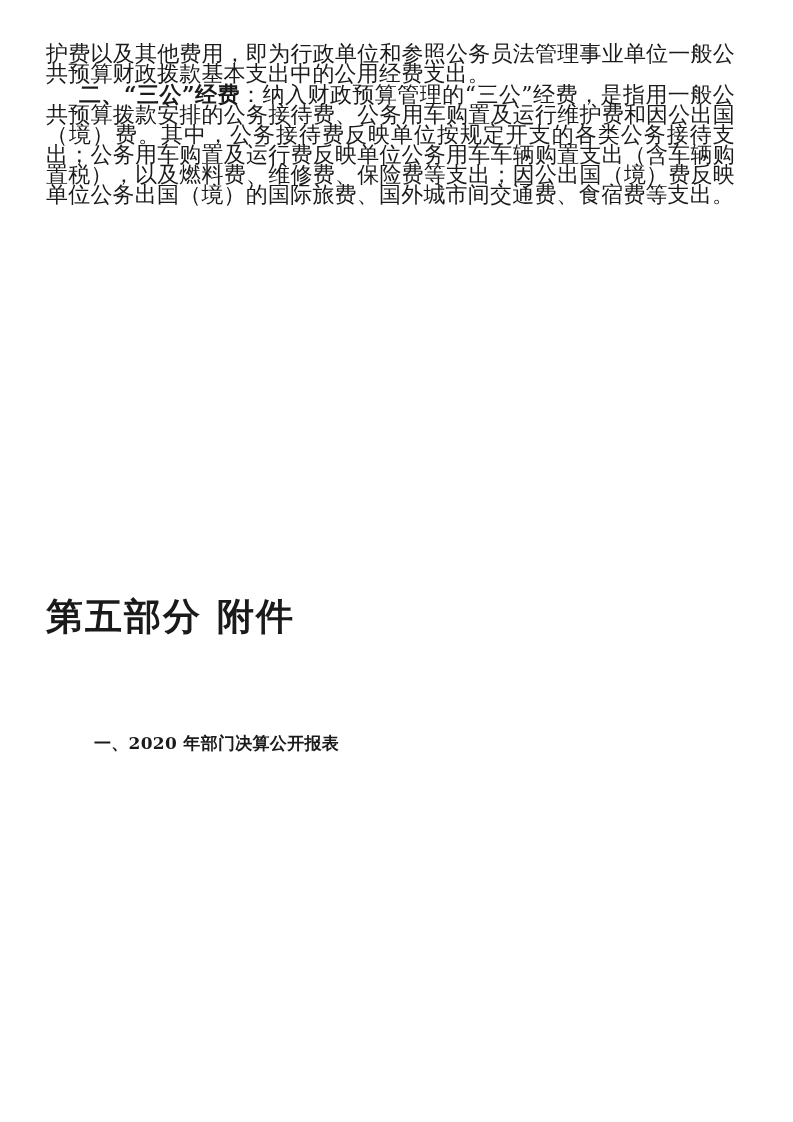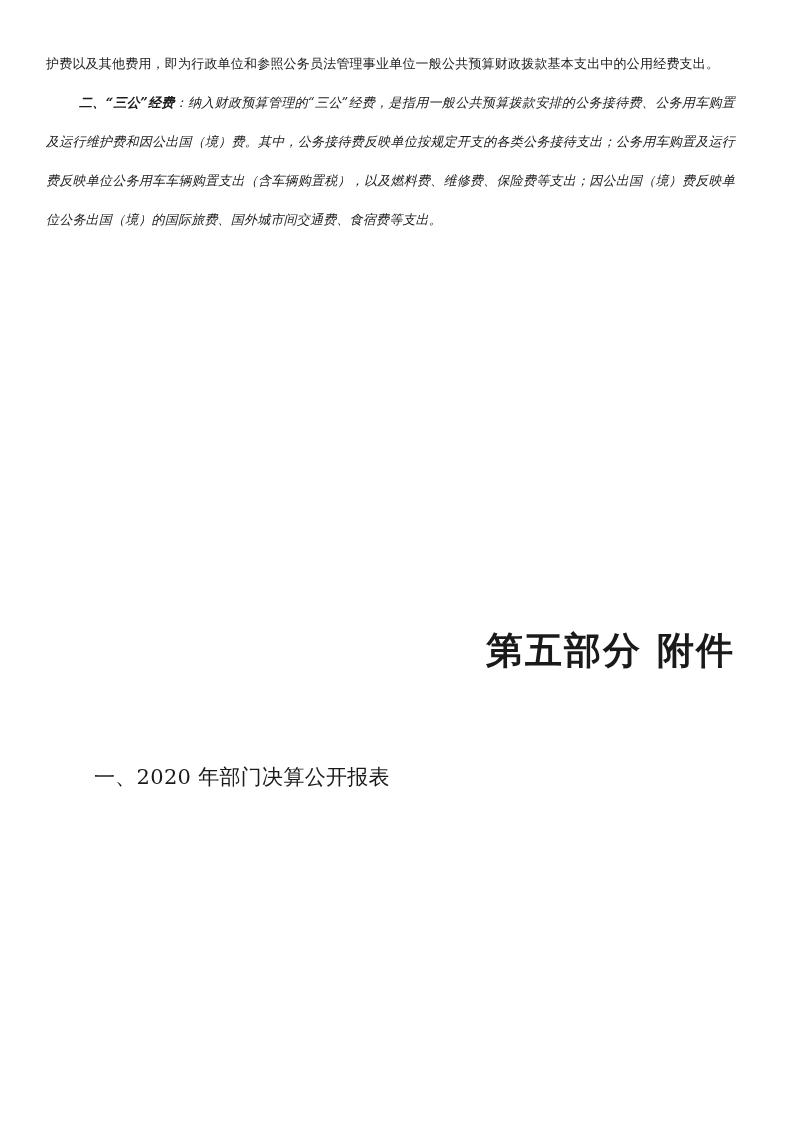--- a/index.html
+++ b/index.html
@@ -16,62 +16,61 @@
     overflow: hidden;
   }
   .page {
     position: relative;
     width: 793px;
     height: 1122px;
     box-sizing: border-box;
     padding: 44px 58px 40px 46px;
   }
   .body-text {
-    font-size: 13px;
-    line-height: 39px;
+    font-size: 22px;
+    line-height: 20px;
     text-align: justify;
     text-justify: inter-ideograph;
     letter-spacing: 0.2px;
   }
   .para {
     margin: 0;
   }
   .para.continued {
     text-indent: 0;
   }
   .para.indented {
     text-indent: 33px;
-    font-style: italic;
   }
   .bold-lead {
     font-weight: bold;
   }
   .section-gap {
     height: 388px;
   }
   .part-title {
-    text-align: right;
+    text-align: left;
     font-size: 37px;
     font-weight: bold;
     letter-spacing: 2px;
     font-family: "DejaVu Serif", "Liberation Serif", serif;
     margin: 0;
     line-height: 46px;
   }
   .attach-gap {
     height: 86px;
   }
   .attach-list {
     margin: 0;
     padding: 0 0 0 48px;
     list-style: none;
   }
   .attach-item {
-    font-size: 21px;
-    font-weight: normal;
+    font-size: 17px;
+    font-weight: bold;
     line-height: 36px;
     letter-spacing: 0.3px;
   }
 </style>
 </head>
 <body>
 
 <div class="page">
 
   <div class="body-text">

